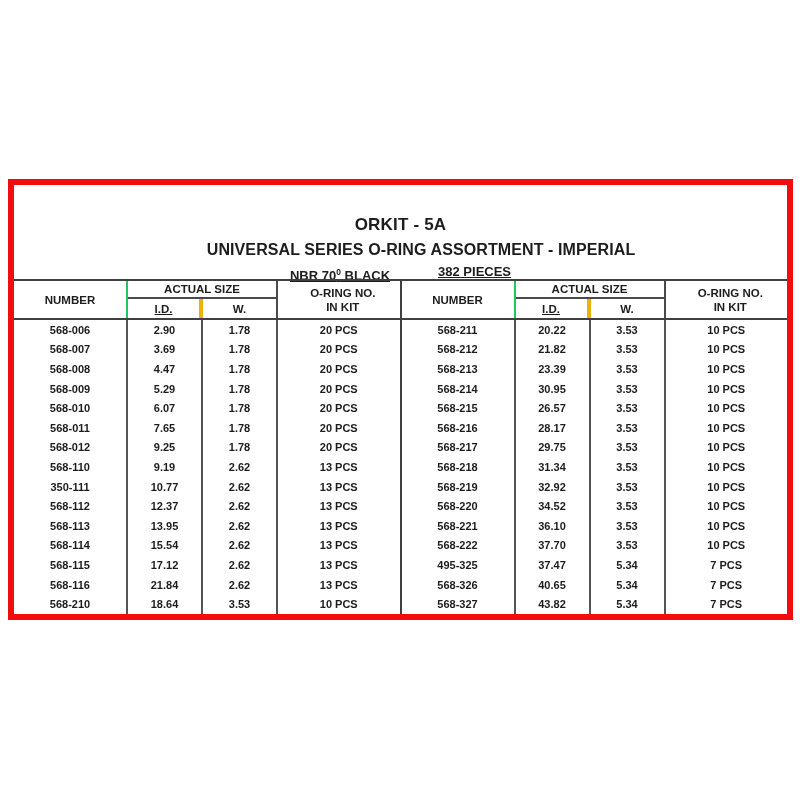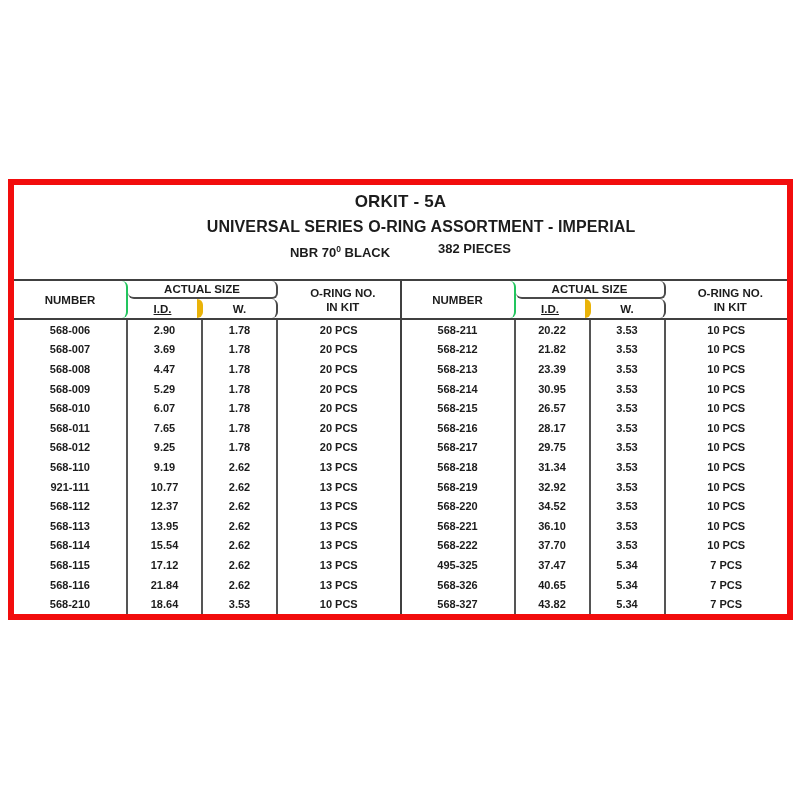--- a/index.html
+++ b/index.html
@@ -6,45 +6,45 @@
   body{
     width:800px;height:800px;background:#ffffff;
     font-family:"Liberation Sans","DejaVu Sans",sans-serif;
     position:relative;overflow:hidden;
     -webkit-font-smoothing:antialiased;
   }
   .frame{
     position:absolute;left:8px;top:179px;width:785px;height:441px;
     box-sizing:border-box;border:6px solid #f20d0d;background:#fff;
   }
-  .titles{padding-top:4px;text-align:center;color:#1c1c1c;}
+  .titles{padding-top:4px;text-align:center;color:#1c1c1c;margin-top:23px;}
   .title-main{font-size:17px;font-weight:bold;line-height:25px;letter-spacing:.2px;}
   .title-sub{font-size:16px;font-weight:bold;line-height:26px;letter-spacing:.1px;padding-left:41px;}
   .title-sub sup{font-size:10px;}
   .spec-line{
     font-size:13px;font-weight:bold;line-height:18px;
-    display:flex;justify-content:center;gap:48px;color:#1c1c1c;
+    display:flex;justify-content:center;gap:48px;color:#1c1c1c;text-decoration:underline;
   }
   .spec-line sup{font-size:8.5px;}
   .table-area{
     position:absolute;left:0;right:0;top:94px;bottom:0;
     display:flex;border-top:2px solid #404040;color:#1c1c1c;
   }
   .half{flex:1;display:flex;flex-direction:column;box-sizing:border-box;}
   .half.right{border-left:2px solid #404040;}
   .thead{
     display:grid;grid-template-columns:114px 75px 75px 1fr;
     grid-template-rows:18px 19px;border-bottom:2px solid #404040;
     font-size:11.5px;font-weight:bold;
   }
-  .thead .cell{display:flex;align-items:center;justify-content:center;box-sizing:border-box;border-radius:6px;}
+  .thead .cell{display:flex;align-items:center;justify-content:center;box-sizing:border-box;}
   .h-number{grid-column:1;grid-row:1/3;border-right:2px solid #22c55e;}
   .h-actual{grid-column:2/4;grid-row:1;border-right:2px solid #4a4a4a;border-bottom:2px solid #4a4a4a;}
   .h-oring{grid-column:4;grid-row:1/3;flex-direction:column;line-height:14px;padding-left:8px;}
-  .h-id{grid-column:2;grid-row:2;border-right:6px solid #eab308;text-decoration:underline;}
+  .h-id{grid-column:2;grid-row:2;border-right:4px solid #eab308;text-decoration:underline;}
   .h-w{grid-column:3;grid-row:2;border-right:2px solid #4a4a4a;}
   .tbody{flex:1;display:grid;grid-auto-rows:1fr;text-align:right;}
   .trow{display:grid;grid-template-columns:114px 75px 75px 1fr;font-size:11px;font-weight:bold;}
   .trow .cell{
     display:flex;align-items:center;justify-content:center;box-sizing:border-box;
   }
   .trow .cell.b{border-right:2px solid #555555;}
 </style>
 </head>
 <body>
@@ -114,21 +114,21 @@
             <div class="cell b">1.78</div>
             <div class="cell">20 PCS</div>
           </div>
           <div class="trow">
             <div class="cell b">568-110</div>
             <div class="cell b">9.19</div>
             <div class="cell b">2.62</div>
             <div class="cell">13 PCS</div>
           </div>
           <div class="trow">
-            <div class="cell b">921-111</div>
+            <div class="cell b">350-111</div>
             <div class="cell b">10.77</div>
             <div class="cell b">2.62</div>
             <div class="cell">13 PCS</div>
           </div>
           <div class="trow">
             <div class="cell b">568-112</div>
             <div class="cell b">12.37</div>
             <div class="cell b">2.62</div>
             <div class="cell">13 PCS</div>
           </div>

